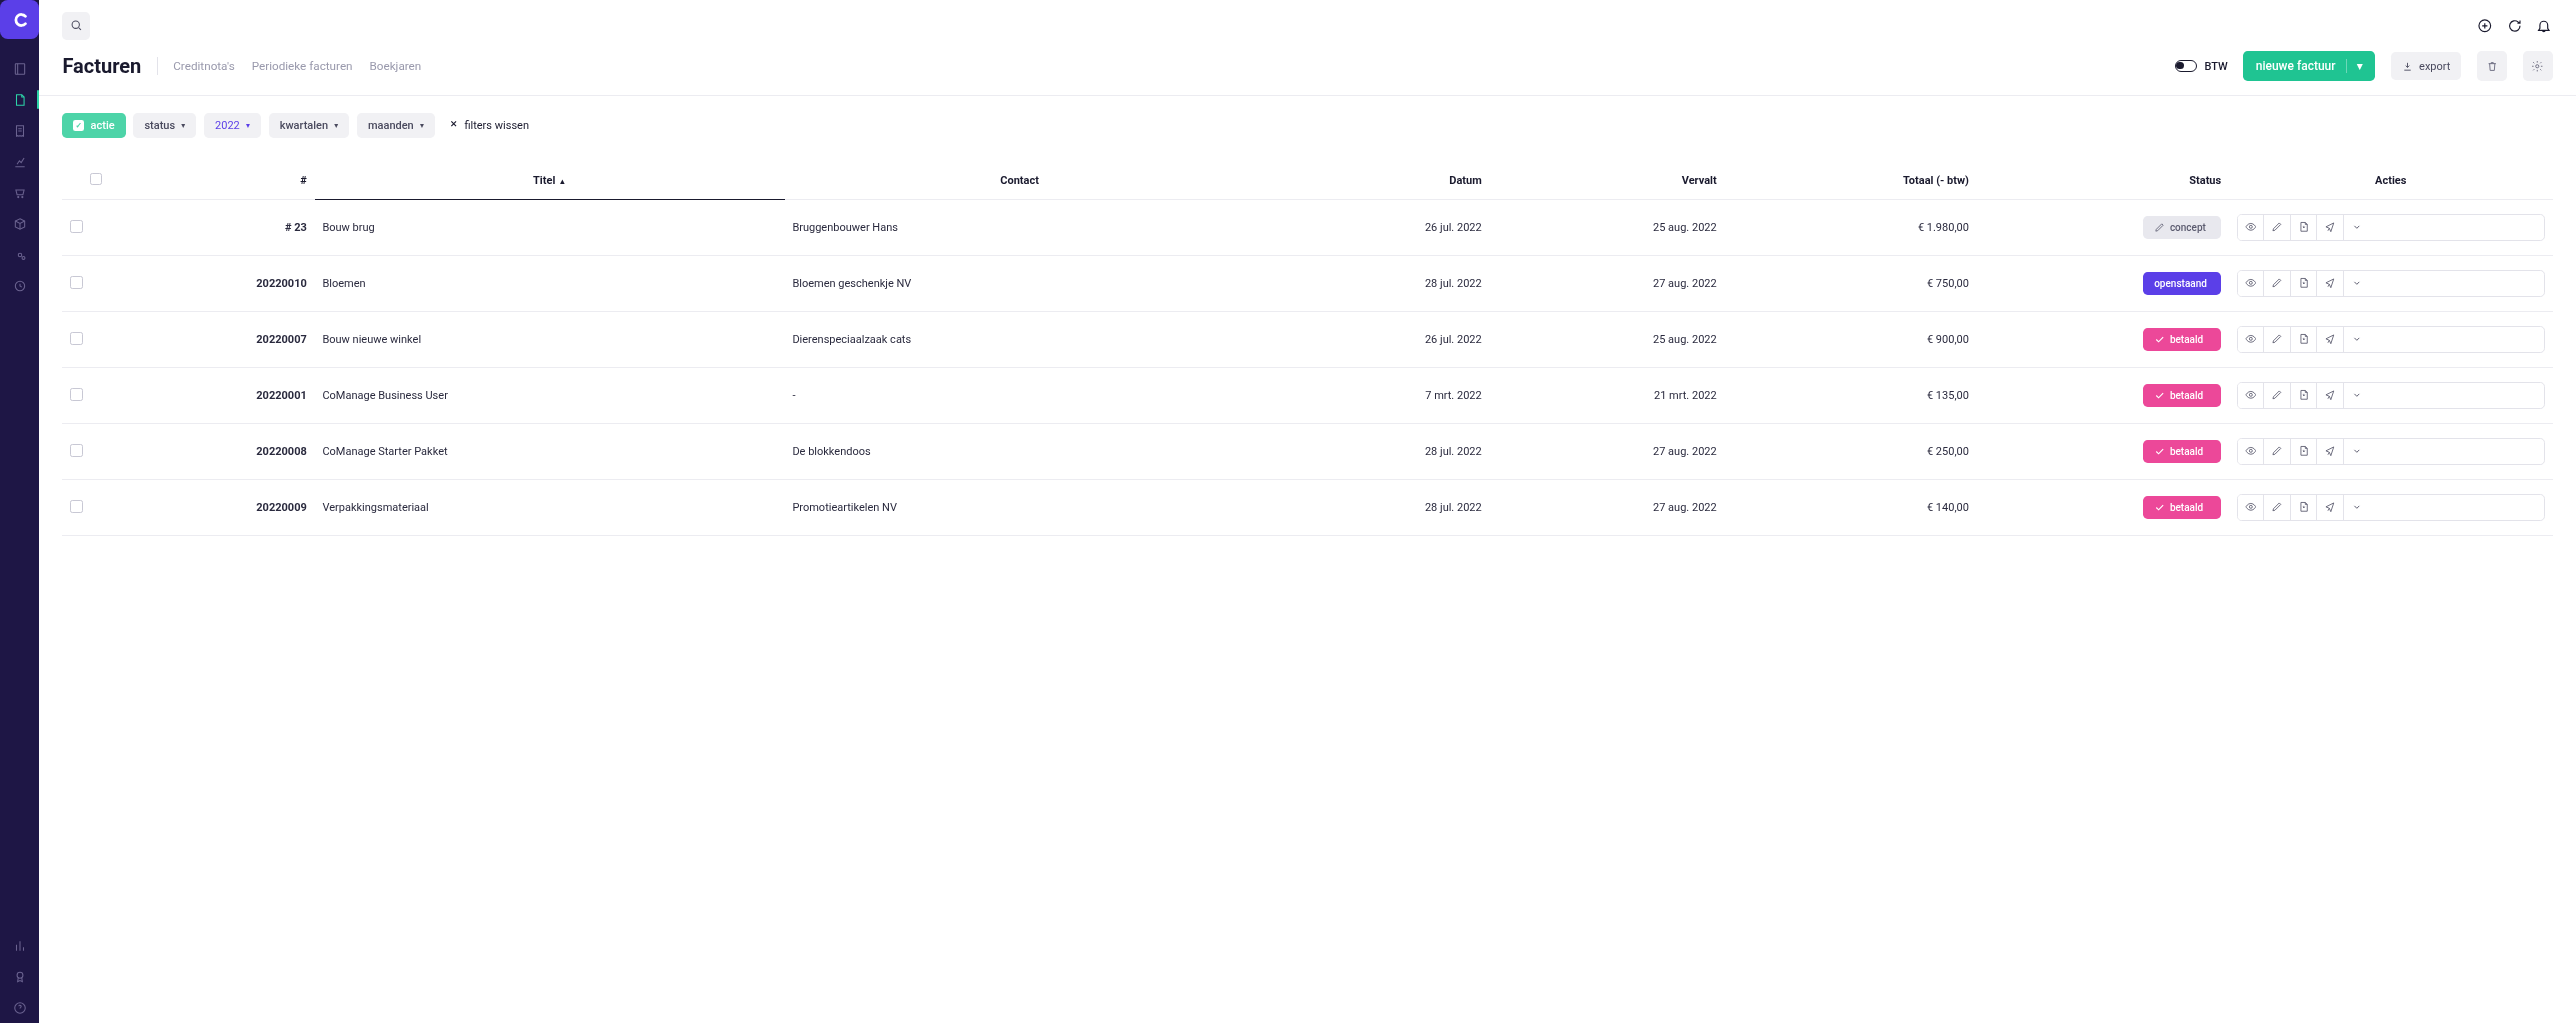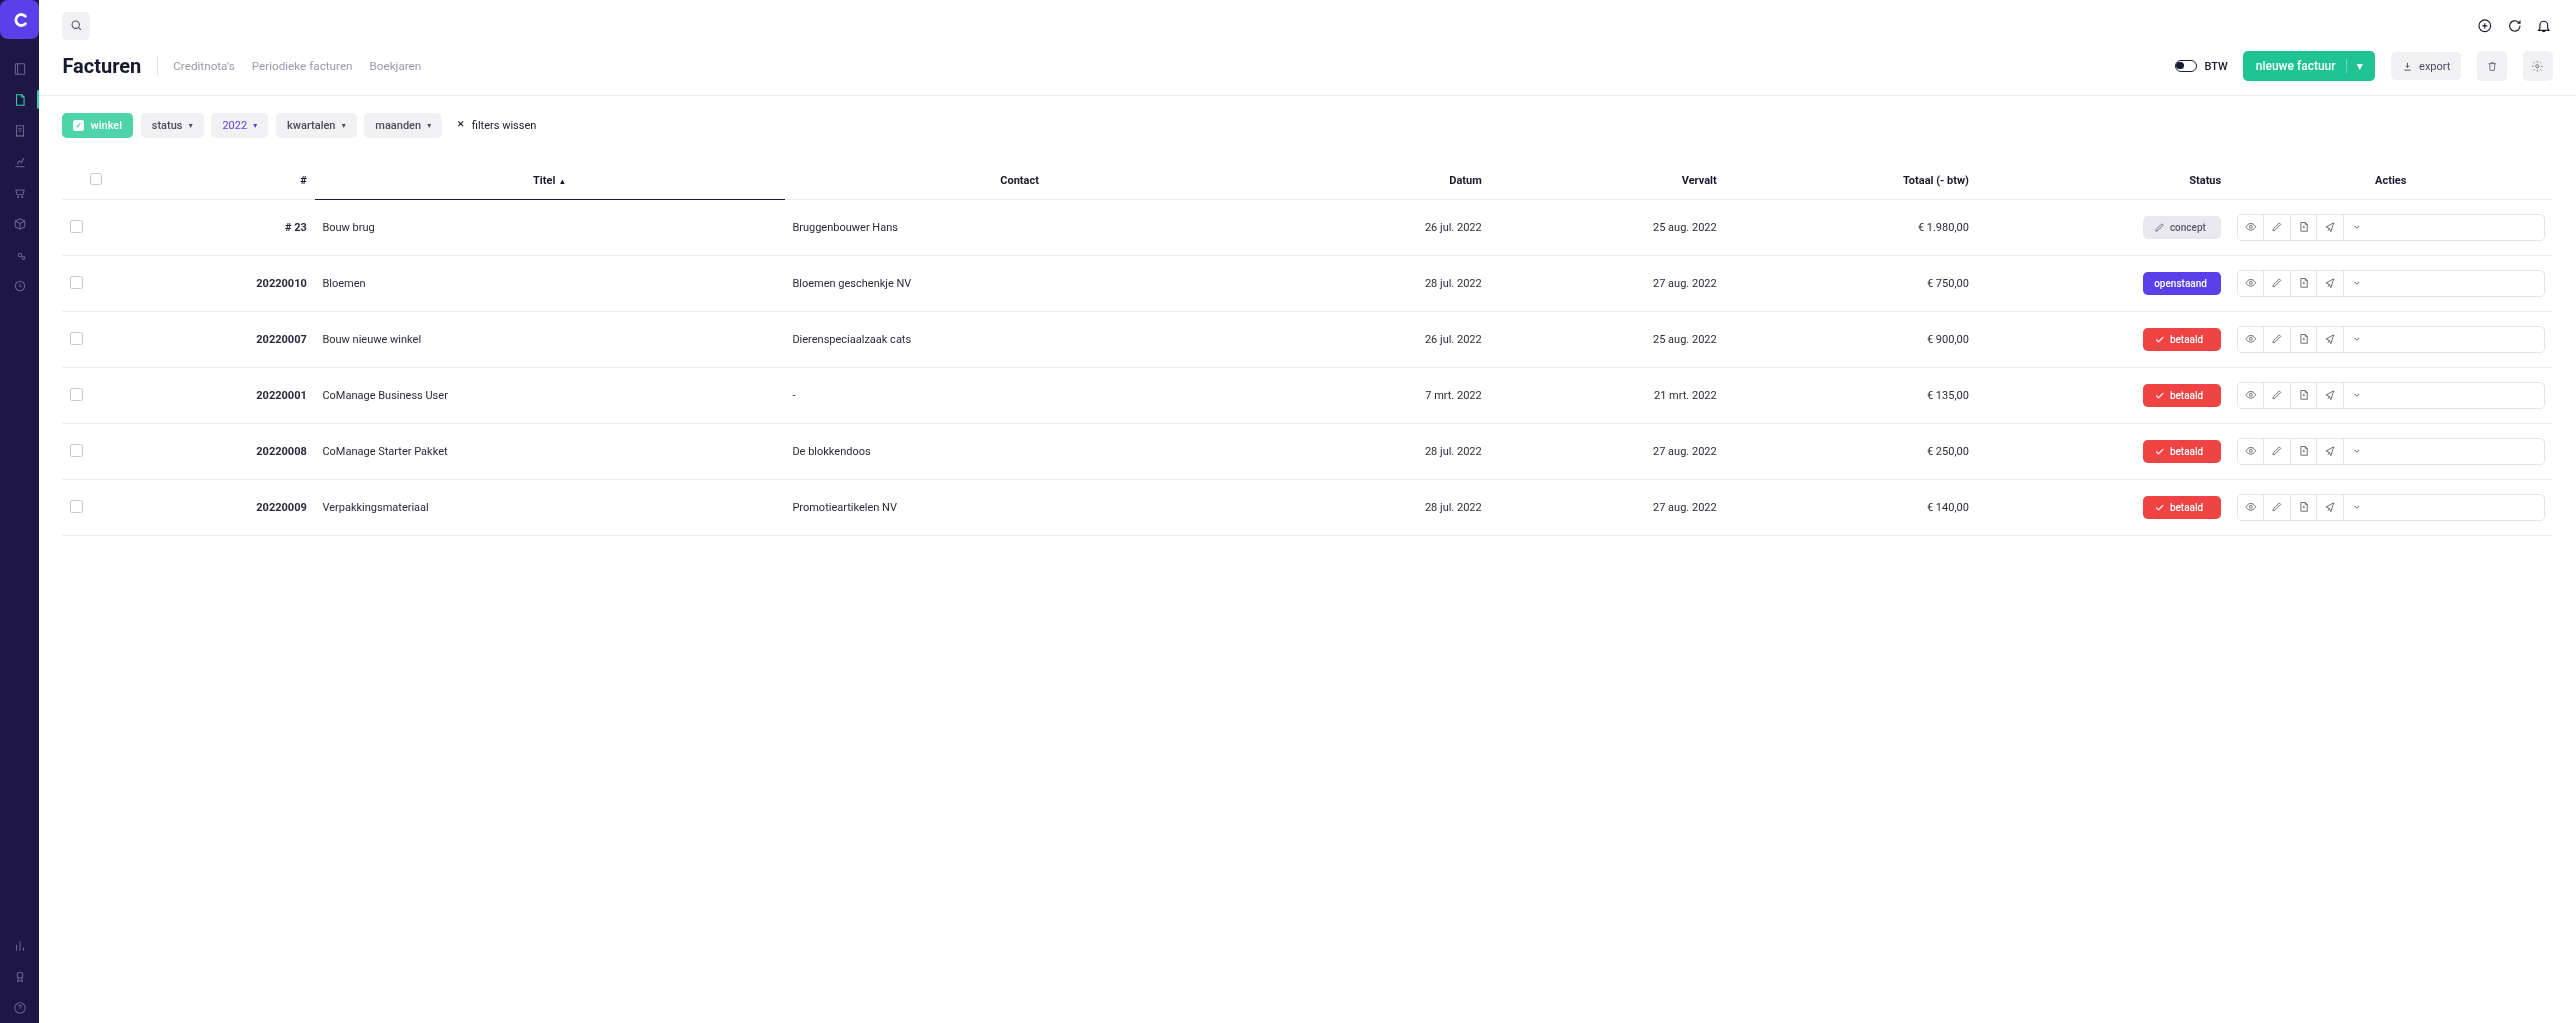--- a/index.html
+++ b/index.html
@@ -50,21 +50,21 @@
 .table th.right{text-align:right}
 .sort-arrow{font-size:7.8px;margin-left:3.1px}
 .table td{padding:14px 7.8px;border-bottom:0.8px solid #ececf1;font-size:11px;color:#2a2a3e;vertical-align:middle}
 .table td.right{text-align:right}
 .row-check{width:12.5px;height:12.5px;border:1.2px solid #c8c8d4;border-radius:2.3px;cursor:pointer;display:inline-block}
 .col-num{font-weight:700;color:#1a1a2e;text-align:right}
 .col-date{color:#5b3fe8;text-align:right}
 .badge{display:inline-flex;align-items:center;gap:4.7px;padding:6.2px 11px;border-radius:4.7px;font-size:10px;font-weight:500;min-width:78px;}
 .badge.concept{background:#e8e8ee;color:#5a5a6e}
 .badge.openstaand{background:#5b3fe8;color:#fff}
-.badge.betaald{background:#ef4444;color:#fff}
+.badge.betaald{background:#ec4899;color:#fff}
 .badge svg{width:11px;height:11px}
 .actions{display:flex;gap:0;border:0.8px solid #e3e3ea;border-radius:4.7px;overflow:hidden}
 .action-btn{width:26.5px;height:25px;display:flex;align-items:center;justify-content:center;background:#fff;border:none;border-right:0.8px solid #e3e3ea;cursor:pointer;color:#5a5a6e}
 .action-btn:last-child{border-right:none}
 .action-btn svg{width:11.7px;height:11.7px}
 .col-chk{width:31px}
 .col-n{width:86px}
 .col-title{width:218px}
 .col-contact{width:218px}
 .col-d{width:109px}
@@ -212,21 +212,21 @@
             <circle cx="12" cy="12" r="3"></circle>
             <path d="M12 2v3M12 19v3M4.2 4.2l2.1 2.1M17.7 17.7l2.1 2.1M2 12h3M19 12h3M4.2 19.8l2.1-2.1M17.7 6.3l2.1-2.1"></path>
           </svg>
         </button>
     </div>
 
     <div class="content">
       <div class="filters">
         <button class="chip green">
           <span class="check-icon">✓</span>
-          <span>winkel</span>
+          <span>actie</span>
         </button>
         <button class="chip">
           <span>status</span>
           <span class="chev">▾</span>
         </button>
         <button class="chip active-year">
           <span>2022</span>
           <span class="chev">▾</span>
         </button>
         <button class="chip">

